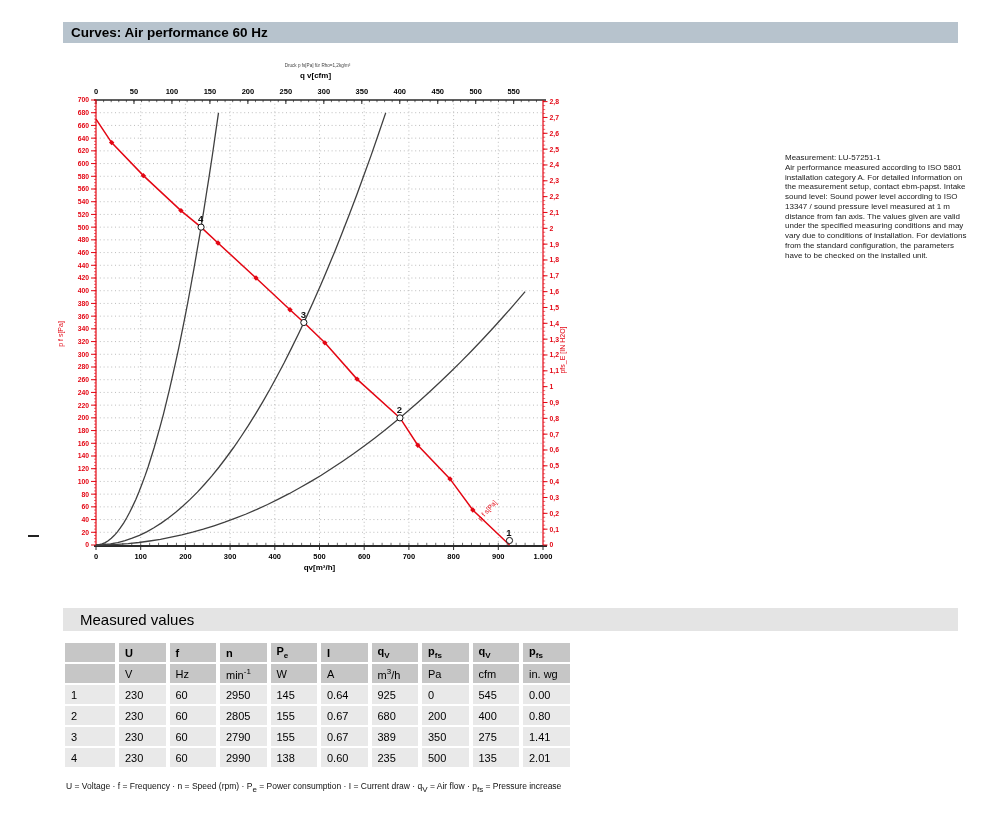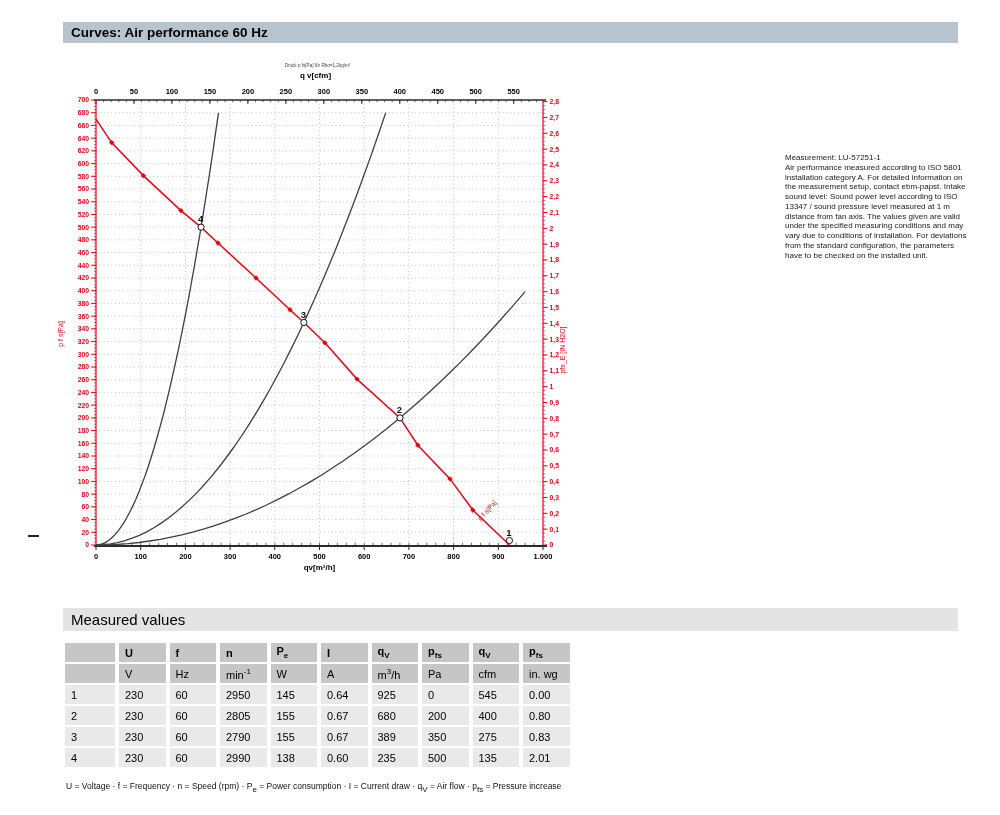--- a/index.html
+++ b/index.html
@@ -2,21 +2,21 @@
 <html><head>
 <meta charset="utf-8">
 <style>
   html,body{margin:0;padding:0;background:#fff;}
   .page{position:relative;width:1000px;height:815px;background:#fff;overflow:hidden;
         font-family:"Liberation Sans",sans-serif;color:#000;}
   .title-bar{position:absolute;left:63px;top:22px;width:895px;height:21px;background:#b7c3cd;
         display:flex;align-items:center;padding-left:8px;box-sizing:border-box;
         font-size:13.5px;font-weight:bold;text-align:center;}
   .section-bar{position:absolute;left:63px;top:608px;width:895px;height:23px;background:#e4e4e4;
-        display:flex;align-items:center;padding-left:8px;box-sizing:border-box;font-size:15px;text-align:right;}
+        display:flex;align-items:center;padding-left:17px;box-sizing:border-box;font-size:15px;text-align:right;}
   #chart-svg{position:absolute;left:0;top:0;width:650px;height:600px;}
   #chart-svg text{font-family:"Liberation Sans",sans-serif;}
   .note{position:absolute;left:785px;top:153px;width:182px;font-size:8px;line-height:1.22;color:#1a1a1a;}
   .note .note-title{}
   .margin-dash{position:absolute;left:28px;top:535px;width:11px;height:2px;background:#222;}
   table.mv{position:absolute;left:61px;top:641px;border-collapse:separate;border-spacing:4px 2px;
         table-layout:fixed;font-size:11px;}
   table.mv th,table.mv td{height:19px;padding:0 0 0 6px;text-align:left;vertical-align:middle;
         overflow:hidden;white-space:nowrap;}
   table.mv th{background:#c6c6c6;font-weight:bold;}
@@ -742,21 +742,21 @@
         <tr>
           <td>3</td>
           <td>230</td>
           <td>60</td>
           <td>2790</td>
           <td>155</td>
           <td>0.67</td>
           <td>389</td>
           <td>350</td>
           <td>275</td>
-          <td>0.83</td>
+          <td>1.41</td>
         </tr>
         <tr>
           <td>4</td>
           <td>230</td>
           <td>60</td>
           <td>2990</td>
           <td>138</td>
           <td>0.60</td>
           <td>235</td>
           <td>500</td>

